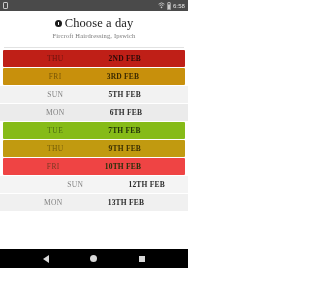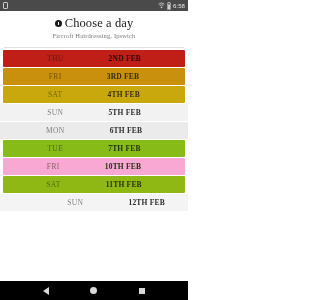--- a/index.html
+++ b/index.html
@@ -10,21 +10,21 @@
     width: 188px;
     height: 300px;
     overflow: hidden;
     background: #ffffff;
     font-family: "Liberation Serif", serif;
     -webkit-font-smoothing: antialiased;
   }
 
   .phone {
     width: 188px;
-    height: 300px;
+    height: 268px;
     position: relative;
     display: flex;
     flex-direction: column;
     background: #ffffff;
   }
 
   
   .status-bar {
     height: 11px;
     flex: 0 0 11px;
@@ -224,40 +224,40 @@
 
   <div class="divider"></div>
 
   <div class="day-list">
       <div class="day-row inset" style="background: rgb(191, 31, 23);">
         <span class="day-label" style="color: rgb(42, 10, 8);"><span class="dow">THU</span><span class="dnum"> 2ND FEB</span></span>
       </div>
       <div class="day-row inset" style="background: rgb(200, 144, 12);">
         <span class="day-label" style="color: rgb(58, 42, 2);"><span class="dow">FRI</span><span class="dnum"> 3RD FEB</span></span>
       </div>
-      <div class="day-row inset" style="background: rgb(200, 168, 12);">
-        <span class="day-label" style="color: rgb(58, 49, 2);"><span class="dow">SAT</span><span class="dnum"> 4TH FEB</span></span>
-      </div>
       <div class="day-row full" style="background: rgb(242, 242, 242);">
         <span class="day-label" style="color: rgb(43, 43, 43);"><span class="dow">SUN</span><span class="dnum"> 5TH FEB</span></span>
       </div>
       <div class="day-row full" style="background: rgb(235, 235, 235);">
         <span class="day-label" style="color: rgb(43, 43, 43); text-align: right;"><span class="dow">MON</span><span class="dnum"> 6TH FEB</span></span>
       </div>
       <div class="day-row inset" style="background: rgb(134, 187, 24);">
         <span class="day-label" style="color: rgb(35, 51, 10);"><span class="dow">TUE</span><span class="dnum"> 7TH FEB</span></span>
       </div>
-      <div class="day-row inset" style="background: #f9a8d4;">
+      <div class="day-row inset" style="background: rgb(193, 154, 16);">
+        <span class="day-label" style="color: rgb(57, 46, 3);"><span class="dow">THU</span><span class="dnum"> 9TH FEB</span></span>
+      </div>
+      <div class="day-row inset" style="background: #ef4444;">
         <span class="day-label" style="color: rgb(34, 49, 10);"><span class="dow">FRI</span><span class="dnum"> 10TH FEB</span></span>
-      </div>
-      <div class="day-row inset" style="background: rgb(143, 184, 20);">
-        <span class="day-label" style="color: rgb(39, 50, 10);"><span class="dow">SAT</span><span class="dnum"> 11TH FEB</span></span>
       </div>
       <div class="day-row full" style="background: rgb(244, 244, 244); padding-left: 44px;">
         <span class="day-label" style="color: rgb(43, 43, 43);"><span class="dow">SUN</span><span class="dnum"> 12TH FEB</span></span>
+      </div>
+      <div class="day-row full" style="background: rgb(240, 240, 240);">
+        <span class="day-label" style="color: rgb(43, 43, 43);"><span class="dow">MON</span><span class="dnum"> 13TH FEB</span></span>
       </div>
     </div>
 
   <div class="nav-bar">
     <div class="nav-back"></div>
     <div class="nav-home"></div>
     <div class="nav-recent"></div>
   </div>
 
 </div>

